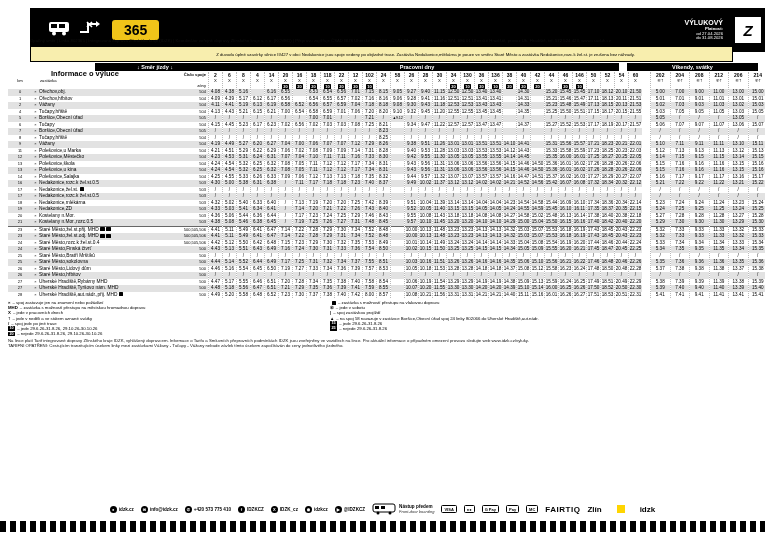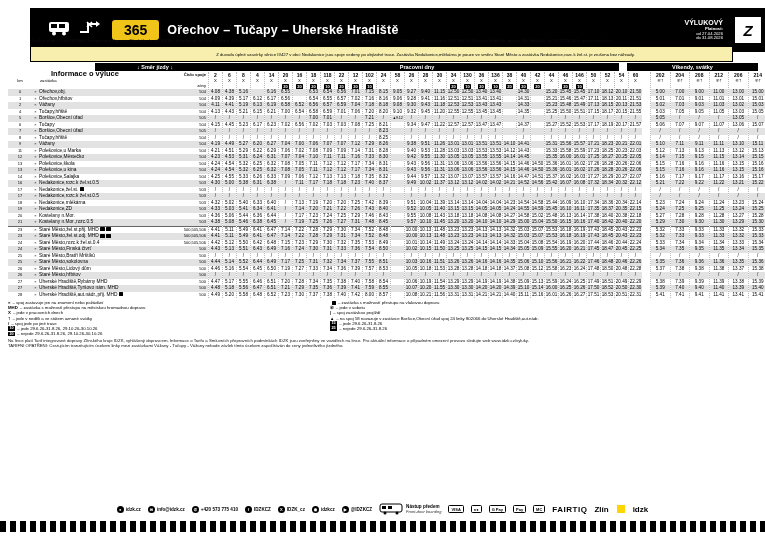--- a/index.html
+++ b/index.html
@@ -65,21 +65,21 @@
   .tariff{position:absolute;left:8px;top:338px;width:745px;font-size:4.3px;line-height:5.4px;color:#111;}
   
   .footer{position:absolute;left:0;top:503px;width:765px;display:flex;align-items:center;
           justify-content:center;gap:7px;}
   .fitem{display:flex;align-items:center;gap:2px;font-size:4.6px;font-weight:bold;}
   .cicon{width:7px;height:7px;background:#000;border-radius:50%;color:#fff;font-size:4px;
          display:flex;align-items:center;justify-content:center;flex:none;}
   .paybox{border:0.5px solid #000;border-radius:1.5px;font-size:4px;font-weight:bold;
           padding:0.5px 2px;line-height:5px;}
   .fairtiq{font-weight:bold;font-size:8px;letter-spacing:.5px;}
-  .zkraj{display:flex;align-items:center;gap:8px;font-weight:bold;font-size:8px;}
+  .zkraj{display:flex;align-items:center;gap:15px;font-weight:bold;font-size:8px;}
   .zkraj .ysq{width:8px;height:8px;background:#ffd500;display:inline-block;}
   .boarding{display:flex;align-items:center;gap:3px;}
   .boarding .t1{font-weight:bold;font-size:4.6px;line-height:5px;}
   .boarding .t2{font-style:italic;font-size:4px;line-height:5px;color:#333;}
   .dashes{position:absolute;left:0;top:521px;width:765px;height:11px;
           background:repeating-linear-gradient(90deg,#000 0 6px,transparent 6px 10px);}
 </style>
 </head>
 <body>
 
@@ -96,21 +96,20 @@
       </svg>
     </span>
     <span>
       <svg width="26" height="16" viewBox="0 0 26 16">
         <path d="M2 12 h8 v-8 h8" stroke="#fff" stroke-width="2" fill="none"></path>
         <path d="M18 1 l4 3 -4 3 z" fill="#fff"></path>
         <path d="M9 2 l5 5 M14 2 l-5 5" stroke="#fff" stroke-width="1.6"></path>
       </svg>
     </span>
     <span class="linebox">365</span>
-    <span class="title">Ořechov – Tučapy – Uherské Hradiště</span>
     <span class="validity">
       <div class="v1">VÝLUKOVÝ</div>
       <div class="v2">Platnost:</div>
       <div class="v3">od 27.04.2026</div>
       <div class="v3">do 31.08.2026</div>
     </span>
     <span class="zlogo">Z</span>
   </div>
 
   <div class="subtitle">Opačný směr | Linka 802365 | Integrovaná doprava Zlínského kraje (IDZK) | Koordinátor veřejné dopravy Zlínského kraje s. r. o. (KOVED) | Přepravu zajišťuje ČSAD BUS Uherské Hradiště a.s., Tř. Maršála Malinovského 874, 686 01 Uherské Hradiště, provoz Uh. Hradiště, tel. 572 524 423, www.csaduh.cz</div>

